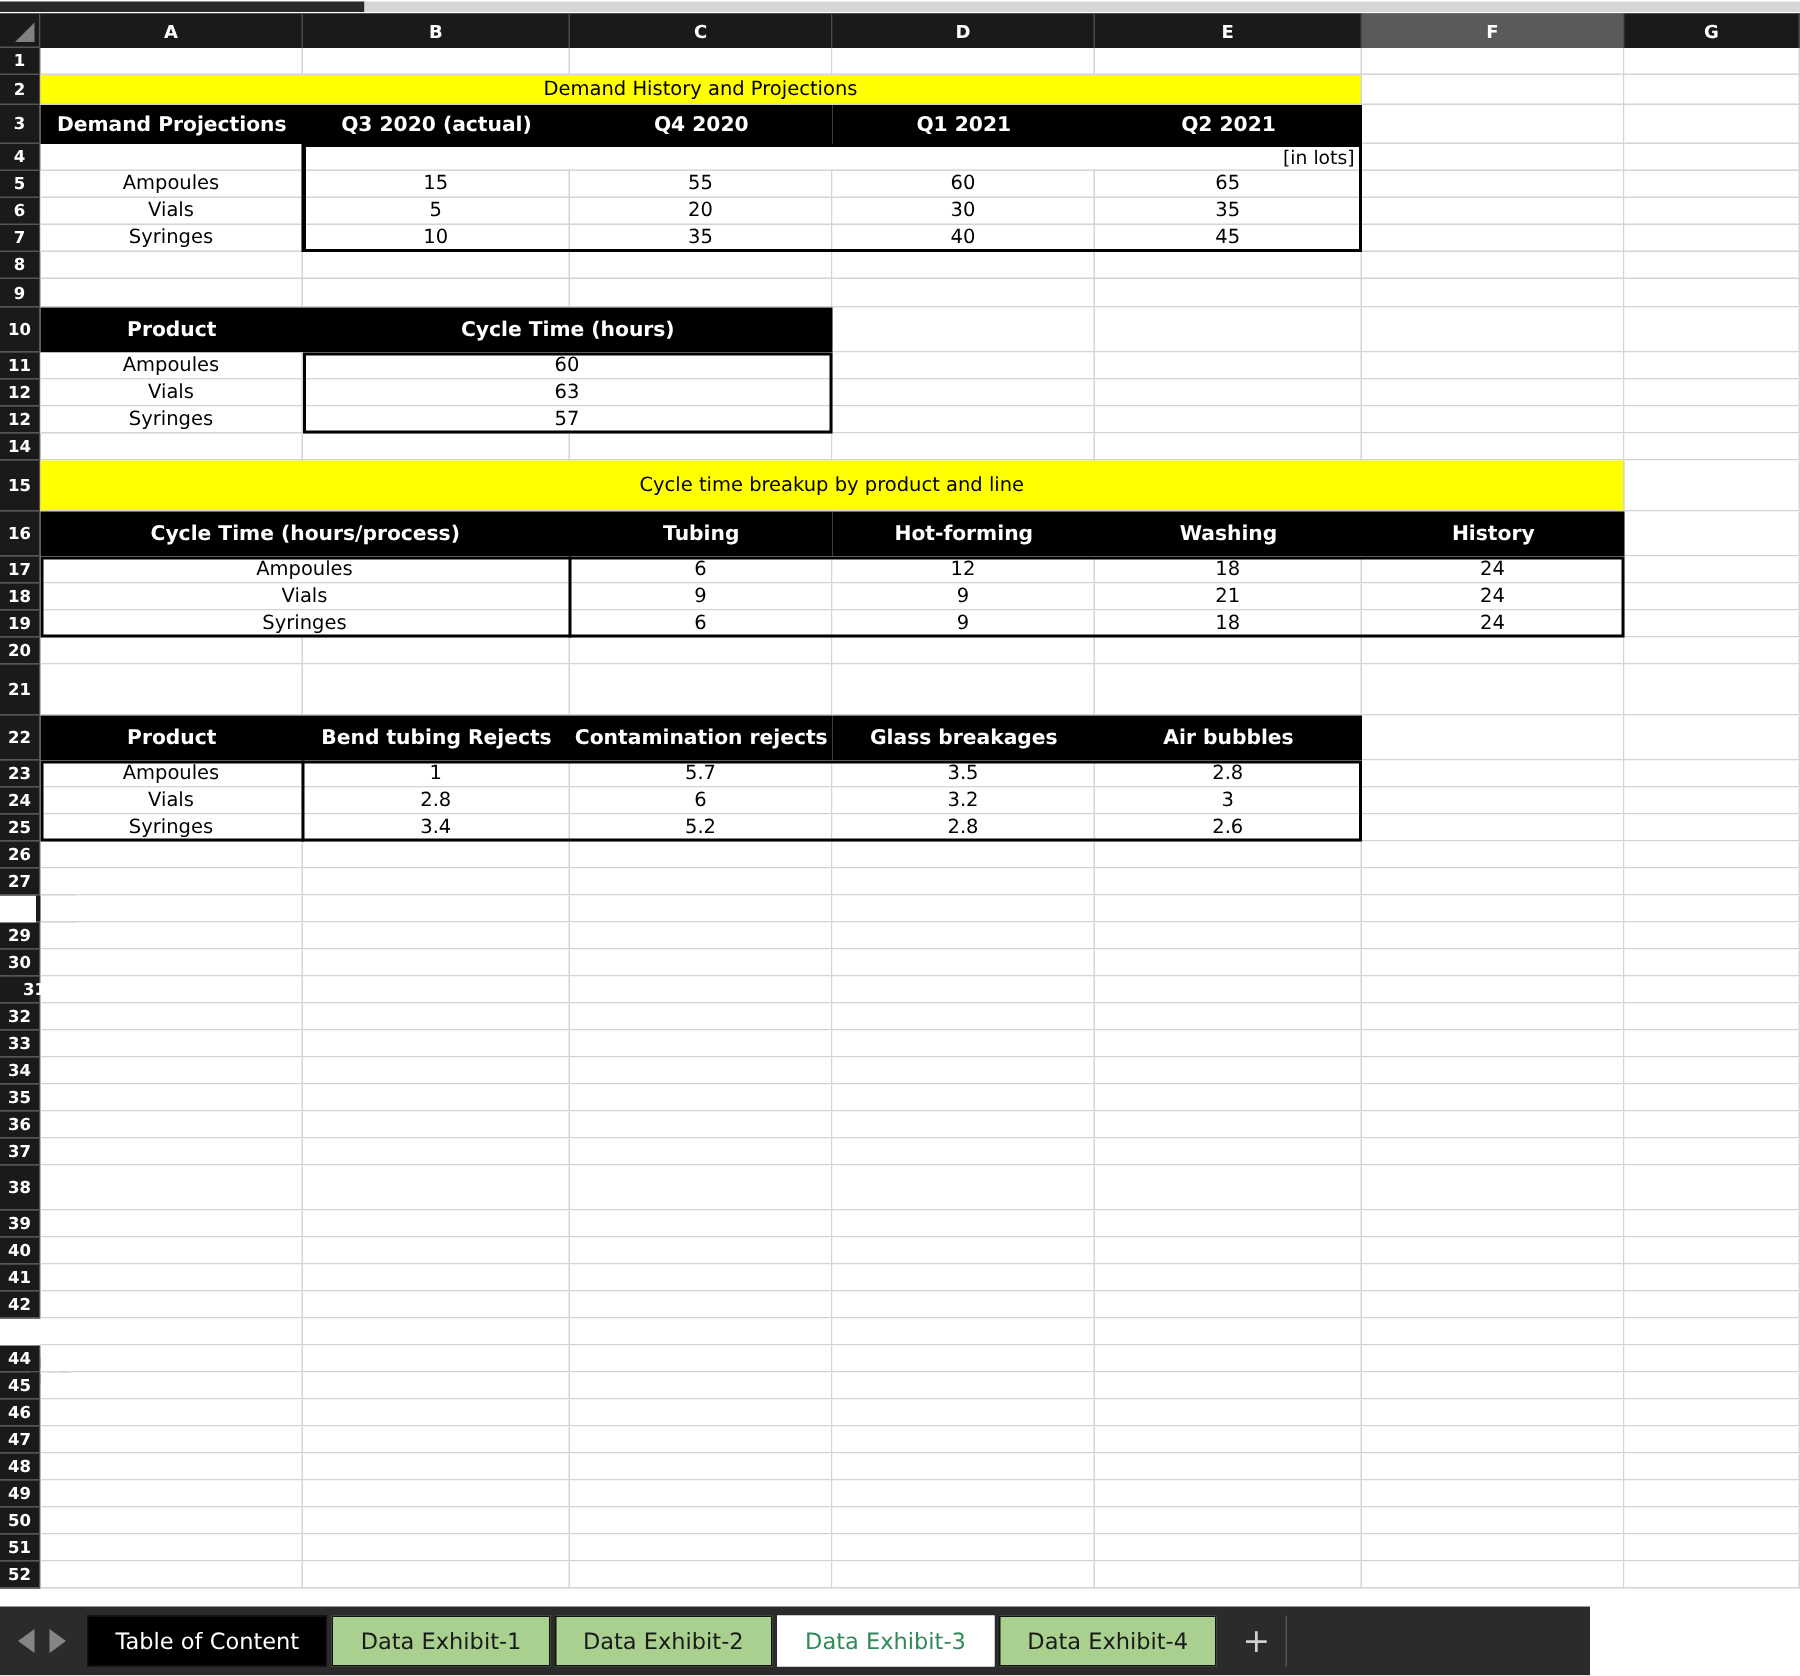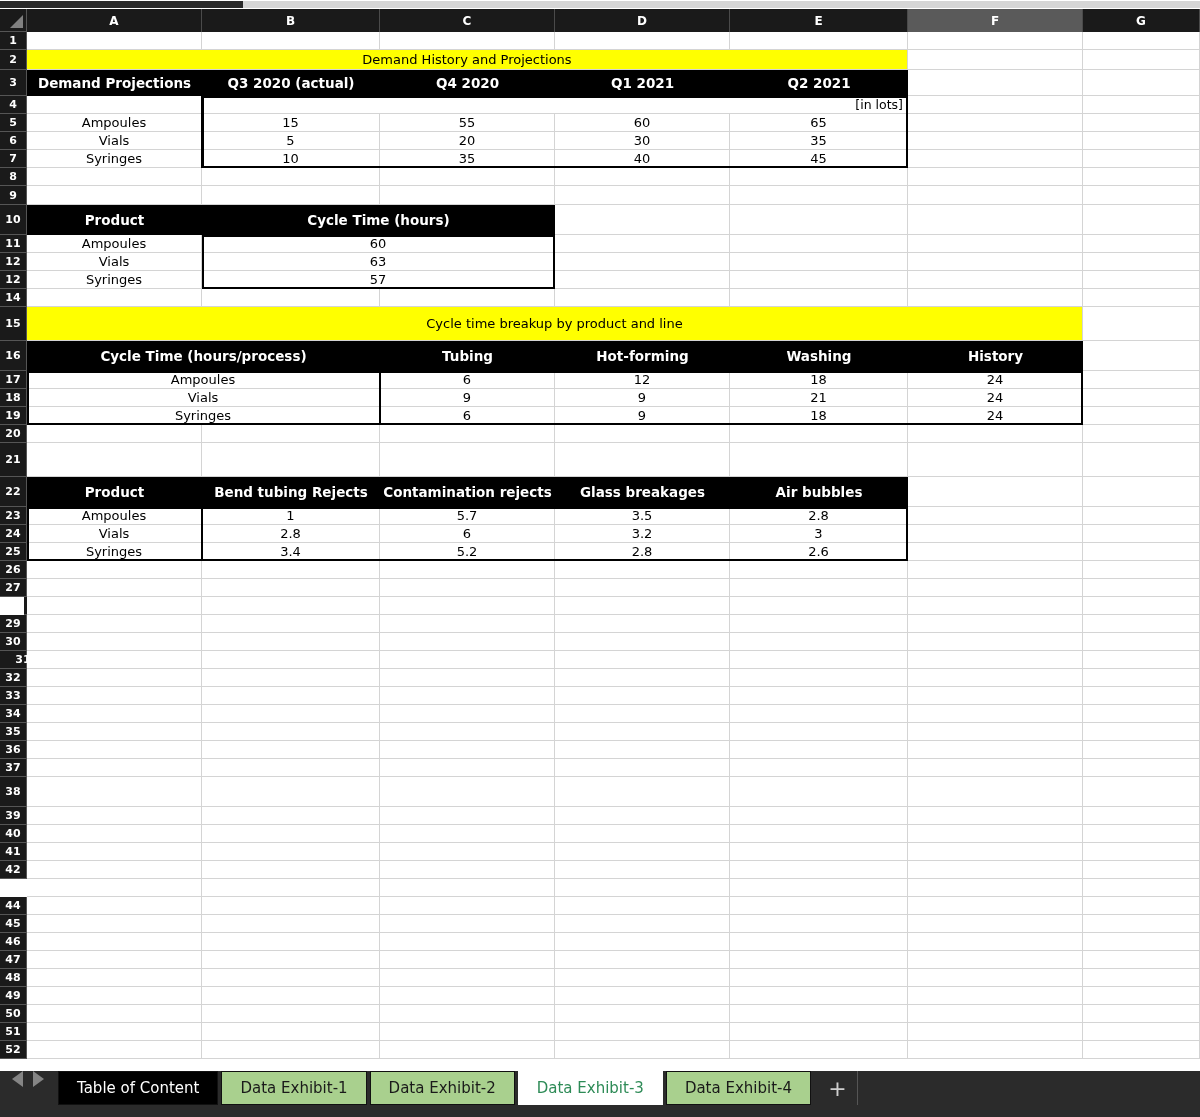--- a/index.html
+++ b/index.html
@@ -120,23 +120,23 @@
   }
   .heavy-line-v {
     position: absolute;
     width: 2px; background: #000000;
     pointer-events: none;
   }
 
   
   .tabbar {
     position: absolute; left: 0; top: 1071px;
-    width: 1200px; height: 46px;
+    width: 1060px; height: 46px;
     background: #2b2b2b;
-    display: flex; align-items: flex-start;
+    display: flex; align-items: center;
   }
   .tab-navs {
     display: flex; align-items: center; gap: 10px;
     padding: 0 14px 0 12px;
   }
   .nav-arrow {
     width: 0; height: 0; opacity: .55;
   }
   .nav-left  { border-top: 8px solid transparent; border-bottom: 8px solid transparent; border-right: 11px solid #cfcfcf; }
   .nav-right { border-top: 8px solid transparent; border-bottom: 8px solid transparent; border-left: 11px solid #cfcfcf; }

